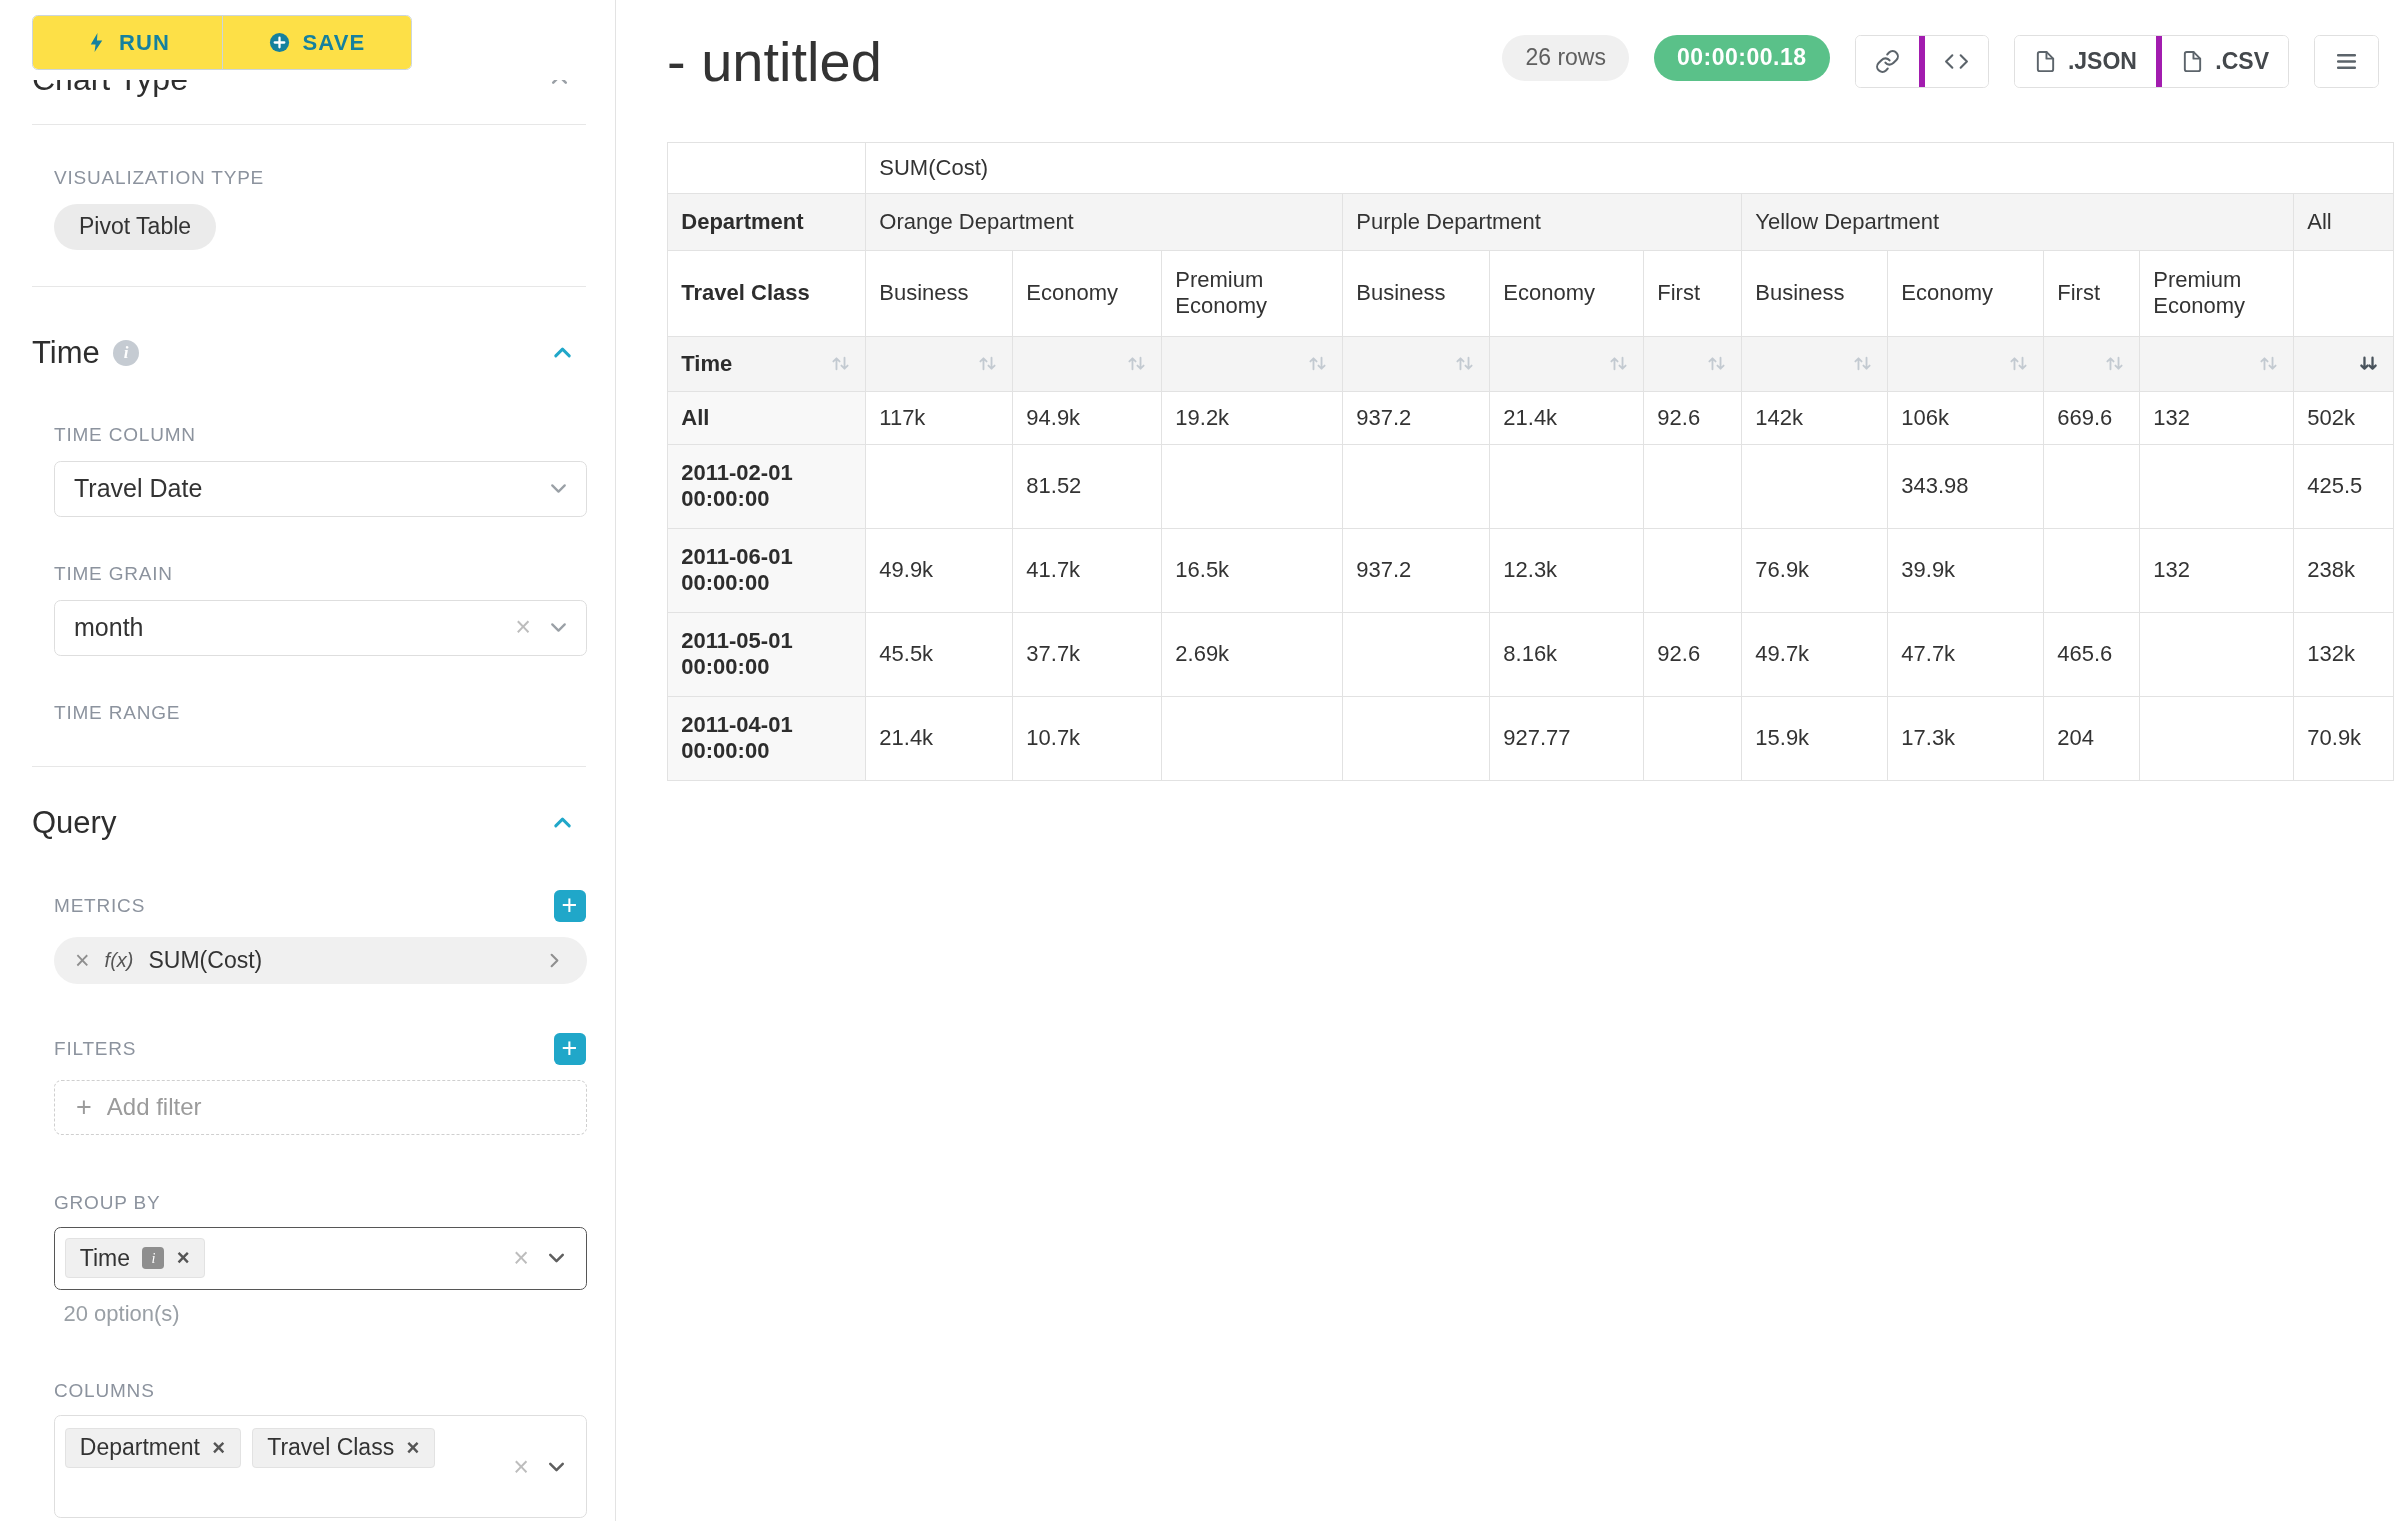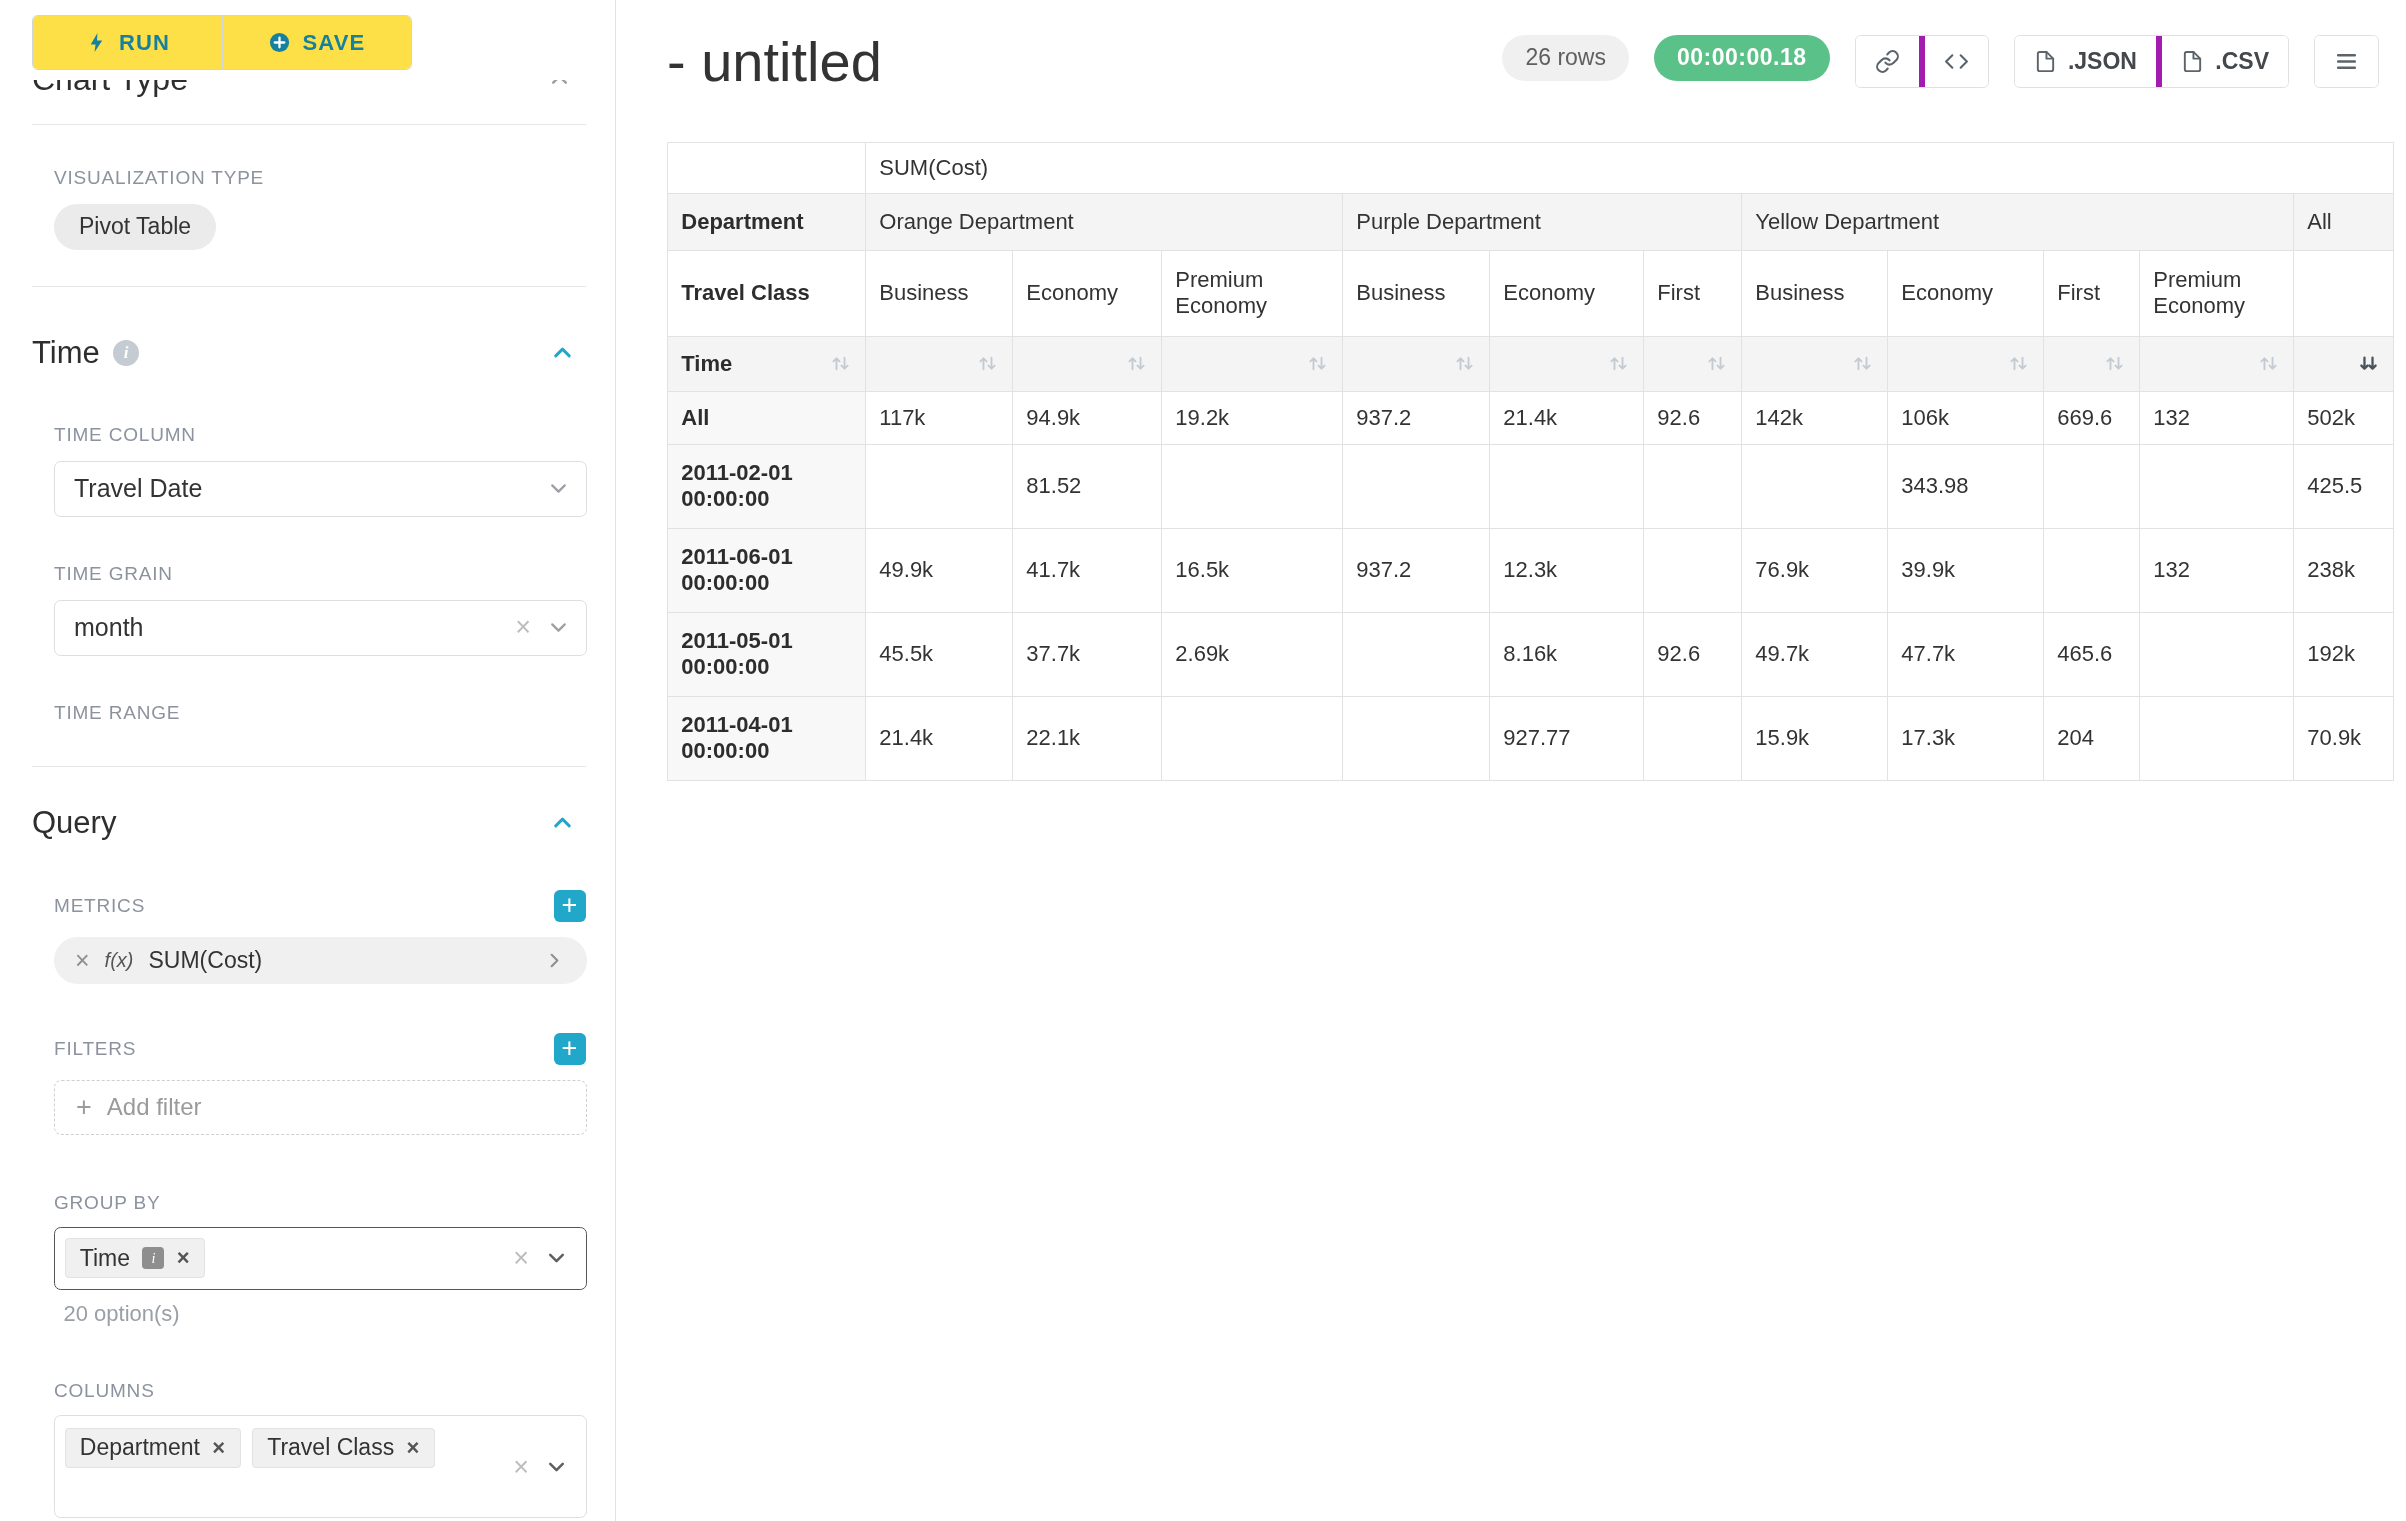--- a/index.html
+++ b/index.html
@@ -554,26 +554,26 @@
             <td>45.5k</td>
             <td>37.7k</td>
             <td>2.69k</td>
             <td></td>
             <td>8.16k</td>
             <td>92.6</td>
             <td>49.7k</td>
             <td>47.7k</td>
             <td>465.6</td>
             <td></td>
-            <td>192k</td>
+            <td>132k</td>
           </tr>
           <tr>
             <th>2011-04-01 00:00:00</th>
             <td>21.4k</td>
-            <td>22.1k</td>
+            <td>10.7k</td>
             <td></td>
             <td></td>
             <td>927.77</td>
             <td></td>
             <td>15.9k</td>
             <td>17.3k</td>
             <td>204</td>
             <td></td>
             <td>70.9k</td>
           </tr>

